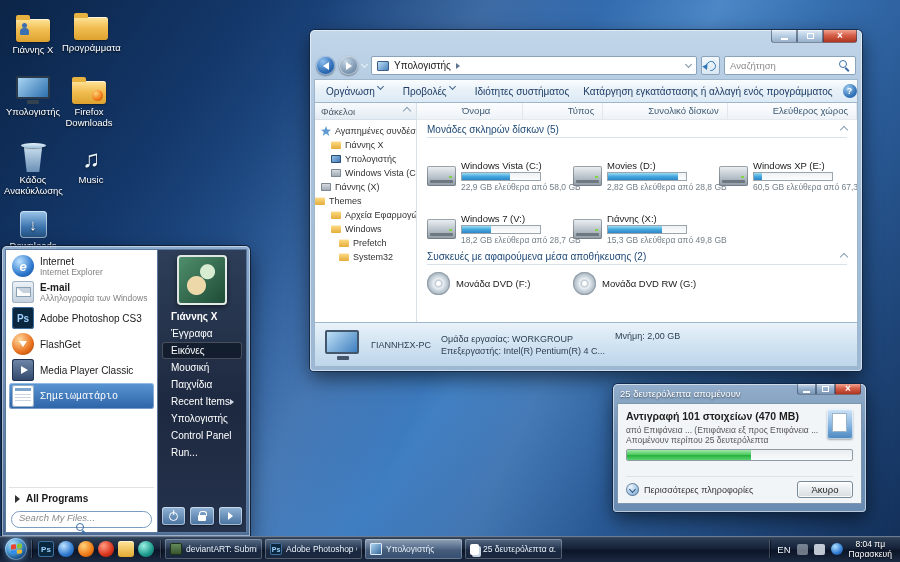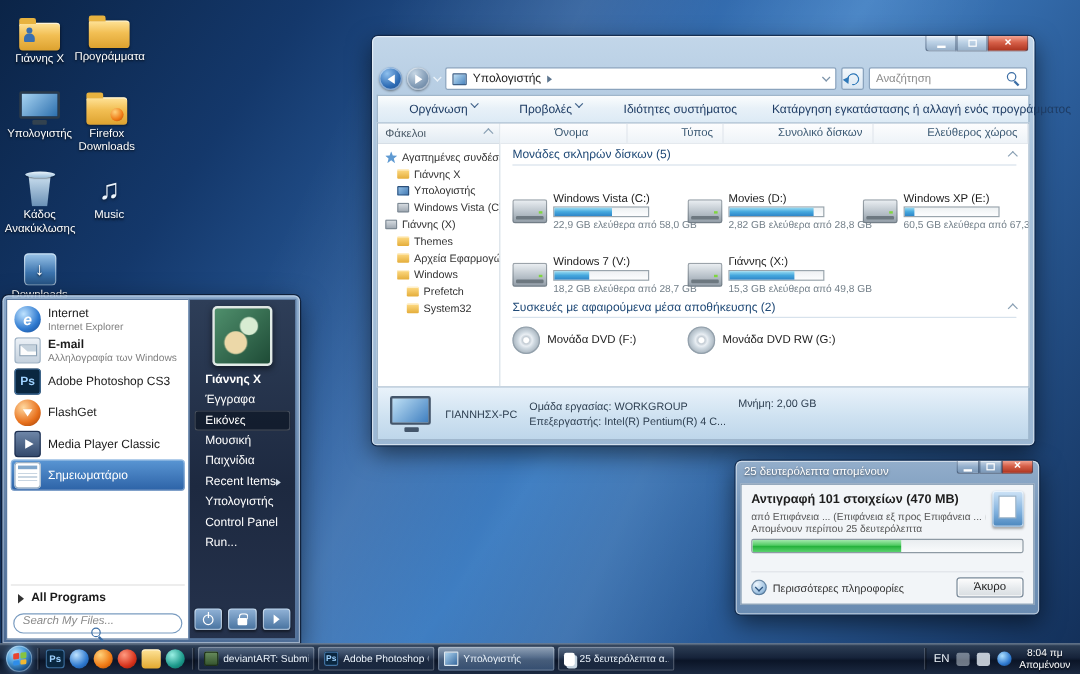--- a/index.html
+++ b/index.html
@@ -76,21 +76,21 @@
   .searchbox{width:132px;height:19px;flex:none;background:#fff;border:1px solid #8aa3bd;border-radius:2px;
     display:flex;align-items:center;padding:0 5px;}
   .searchbox input{border:none;outline:none;width:100%;font-size:9.5px;font-family:"Liberation Sans",sans-serif;color:#333;background:transparent;}
   .searchbox input::placeholder{color:#8b8b8b;}
   .mag{position:relative;width:11px;height:11px;flex:none;}
   .mag::before{content:"";position:absolute;left:0;top:0;width:6px;height:6px;border:1.6px solid #3c6ea5;border-radius:50%;}
   .mag::after{content:"";position:absolute;left:7px;top:7px;width:4.5px;height:1.8px;background:#3c6ea5;transform:rotate(45deg);transform-origin:0 0;}
 
   .cmdbar{height:23px;background:linear-gradient(180deg,#fbfdfe,#e8f1f8 45%,#dceaf5);
     border:1px solid #a0b6ca;border-bottom:none;display:flex;align-items:center;font-size:10px;color:#1e3c64;padding:0 7px;gap:6px;}
-  .cmditem{display:flex;align-items:flex-start;gap:3px;white-space:nowrap;padding:2px 4px;border-radius:2px;margin-left:15px;}
+  .cmditem{display:flex;align-items:flex-start;gap:3px;white-space:nowrap;padding:2px 4px;border-radius:2px;}
   .cmdsep{width:1px;height:14px;background:#c3d2df;}
   .cmd-dd{width:5px;height:5px;border-right:1.4px solid #41628a;border-bottom:1.4px solid #41628a;transform:rotate(45deg);margin-top:-2px;}
   .helpbtn{margin-left:auto;width:14px;height:14px;border-radius:50%;flex:none;display:flex;align-items:center;justify-content:center;
     background:radial-gradient(circle at 35% 30%,#9ecdf2,#2f6fb5 65%);color:#fff;font-size:9px;font-weight:bold;}
 
   .exbody{height:221px;background:#fff;border:1px solid #a0b6ca;display:flex;overflow:hidden;}
   .sidebar{width:102px;flex:none;border-right:1px solid #d8e0e8;display:flex;flex-direction:column;}
   .sb-header{height:17px;background:linear-gradient(180deg,#f8fafc,#e2ebf3);border-bottom:1px solid #d6dee6;
     display:flex;align-items:center;padding:0 6px;color:#4a5a68;font-size:9.5px;}
   .chev-up{width:6px;height:6px;border-left:1.5px solid #8aa0b4;border-top:1.5px solid #8aa0b4;transform:rotate(45deg);margin-left:auto;}
@@ -135,21 +135,21 @@
   
   .startmenu{position:absolute;left:2px;top:246px;width:248px;height:290px;display:flex;padding:3px;
     border-radius:5px 5px 0 0;background:linear-gradient(180deg,rgba(150,180,212,.92),rgba(78,108,148,.92));
     box-shadow:0 0 0 1px rgba(12,26,48,.85),0 8px 22px rgba(0,0,0,.55),inset 0 0 0 1px rgba(255,255,255,.45);}
   .sm-left{width:152px;flex:none;background:#fff;border:1px solid #5c7aa0;border-right:none;display:flex;flex-direction:column;padding:3px;}
   .sm-item{display:flex;align-items:center;gap:6px;padding:2px 3px;border-radius:3px;}
   .sm-item .txt{display:flex;flex-direction:column;min-width:0;}
   .t1{font-size:10px;color:#1a1a1a;white-space:nowrap;}
   .t2{font-size:8.5px;color:#818181;white-space:nowrap;}
   .sm-item.sel{background:linear-gradient(180deg,#5a96d4,#2c62a6);box-shadow:inset 0 0 0 1px rgba(255,255,255,.35);}
-  .sm-item.sel .t1{color:#fff;}
+  .sm-item.sel .t1{color:#fff;font-family:Liberation Mono, monospace;}
   .smi{width:22px;height:22px;flex:none;border-radius:3px;display:flex;align-items:center;justify-content:center;position:relative;}
   .smi-ie{border-radius:50%;background:radial-gradient(circle at 35% 30%,#bfe3ff,#2f7ad0 60%,#11448c);
     color:#fff;font-size:13px;font-style:italic;font-weight:bold;line-height:1;}
   .smi-mail{background:linear-gradient(180deg,#eef3f8,#c2cfdc);box-shadow:inset 0 0 0 1px #9fb2c4;}
   .env{width:15px;height:10px;background:#fdfdfd;border:1px solid #8aa0b4;position:relative;overflow:hidden;}
   .env::after{content:"";position:absolute;left:-1px;top:-1px;border-left:7.5px solid transparent;border-right:7.5px solid transparent;border-top:6px solid #c6d3de;width:15px;}
   .smi-ps{background:#0a2740;color:#9fd2ff;font-size:10px;font-weight:bold;box-shadow:inset 0 0 0 1px #3f6f9e;}
   .smi-fg{border-radius:50%;background:radial-gradient(circle at 35% 30%,#ffd9a0,#e8711d 60%,#9a3c05);}
   .smi-fg::after{content:"";width:0;height:0;border-left:4px solid transparent;border-right:4px solid transparent;border-top:6px solid #fff;}
   .smi-mpc{background:linear-gradient(180deg,#7088aa,#31476a);box-shadow:inset 0 0 0 1px #1f3050;}
@@ -381,21 +381,21 @@
               <span>Υπολογιστής</span>
             </div>
           <div class="ti" style="padding-left:16px">
               <span class="mini m-disk"></span>
               <span>Windows Vista (C)</span>
             </div>
           <div class="ti" style="padding-left:6px">
               <span class="mini m-disk"></span>
               <span>Γιάννης (Χ)</span>
             </div>
-          <div class="ti" style="padding-left:16px">
+          <div class="ti" style="">
               <span class="mini m-folder"></span>
               <span>Themes</span>
             </div>
           <div class="ti" style="padding-left:16px">
               <span class="mini m-folder"></span>
               <span>Αρχεία Εφαρμογών</span>
             </div>
           <div class="ti" style="padding-left:16px">
               <span class="mini m-folder"></span>
               <span>Windows</span>
@@ -654,18 +654,18 @@
         </span>
     </div>
     <span class="tbsep"></span>
     <div class="tray">
       <span class="lang">EN</span>
       <span class="tray-ico dim"></span>
       <span class="tray-ico"></span>
       <span class="tray-orb"></span>
       <span class="clock">
         <span>8:04 πμ</span><br>
-        <span>Απομένουν</span>
+        <span>Παρασκευή</span>
       </span>
     </div>
   </div>
 
 </div>
 
 </body></html>

